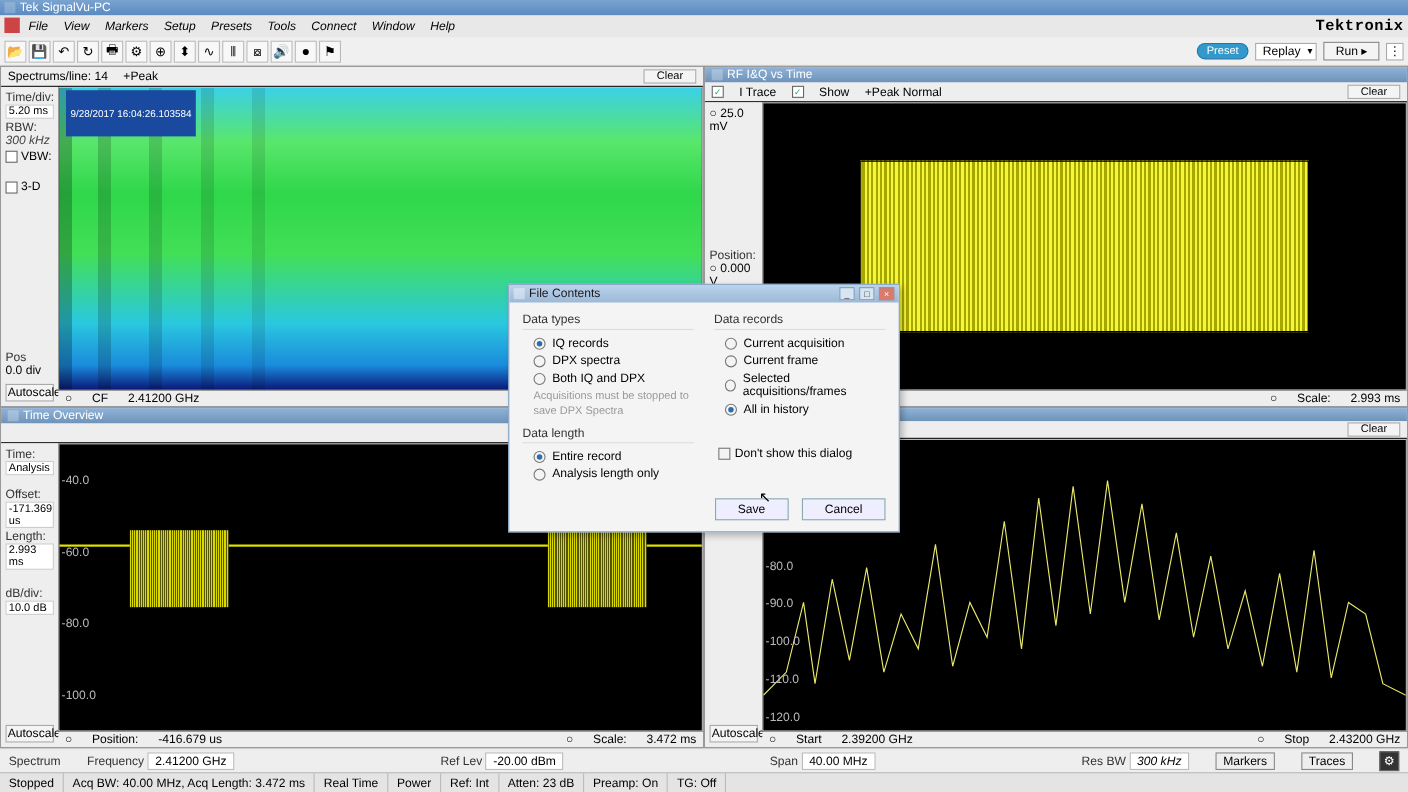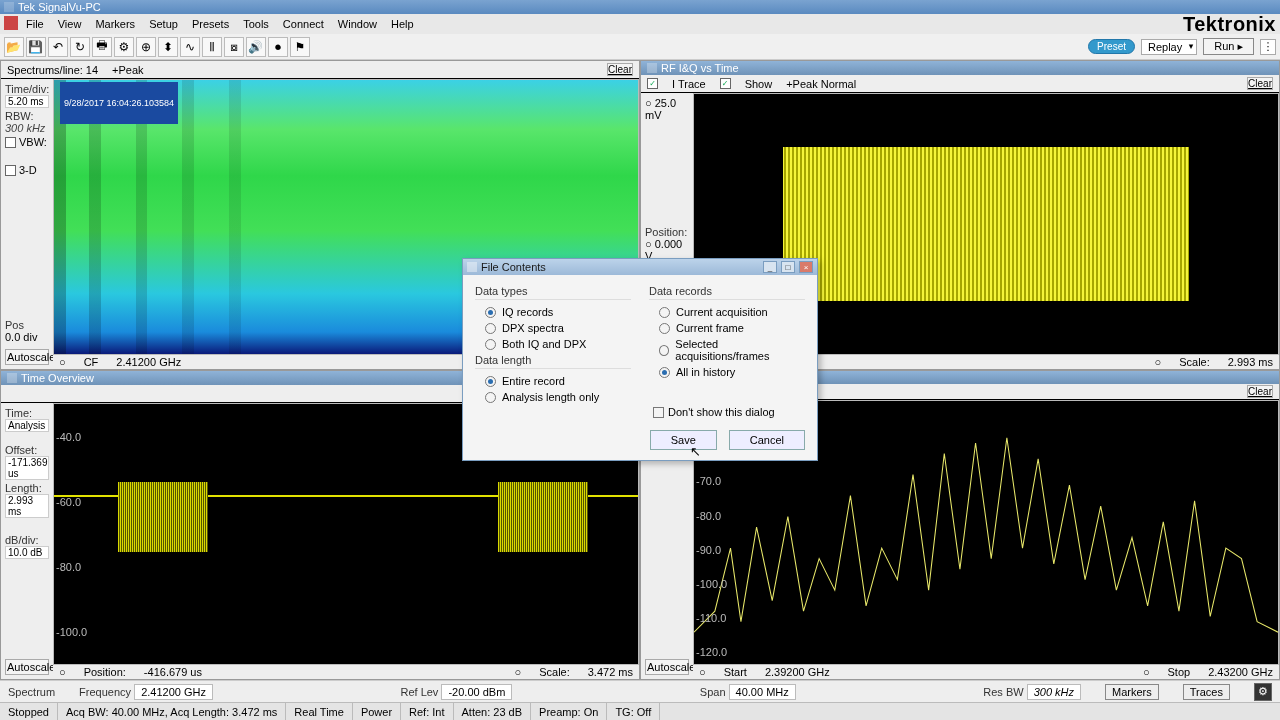--- a/index.html
+++ b/index.html
@@ -2,41 +2,41 @@
 <html><head>
 <meta charset="utf-8">
 <style>
 * { margin: 0; padding: 0; box-sizing: border-box; font-family: Tahoma, Arial, sans-serif; font-size: 11px; }
 body { background: #e8e8e8; width: 1280px; height: 720px; overflow: hidden; position: relative; }
 
 .titlebar { height: 14px; background: linear-gradient(#7aa3d0, #5a8ac0); color: #fff; padding: 1px 4px; font-size: 10px; display: flex; align-items: center; }
 .titlebar .icon { width: 10px; height: 10px; background: #fff3; margin-right: 4px; }
 
 .menubar { height: 20px; background: #e8e8e8; display: flex; align-items: center; padding: 0 4px; justify-content: space-between; }
-.menubar .menus { display: flex; gap: 2px; }
+.menubar .menus { display: flex; gap: 2px; font-style: italic; }
 .menubar .menus span { padding: 2px 6px; cursor: default; }
-.brand { font-family: Liberation Sans, sans-serif; font-weight: bold; font-size: 20px; letter-spacing: 0.5px; }
+.brand { font-family: Liberation Mono, monospace; font-weight: bold; font-size: 14px; letter-spacing: 0.5px; }
 
 .toolbar { height: 26px; background: #f0f0f0; border-bottom: 1px solid #ccc; display: flex; align-items: center; padding: 0 4px; gap: 4px; justify-content: space-between; }
 .toolbar .tbtns { display: flex; gap: 2px; }
 .tbtn { width: 20px; height: 20px; border: 1px solid #bbb; background: #f8f8f8; display: flex; align-items: center; justify-content: center; font-size: 12px; }
 .toolbar .right { display: flex; gap: 6px; align-items: center; }
 .pill { background: #3399cc; border: 1px solid #2277aa; color: #fff; padding: 1px 8px; border-radius: 10px; font-size: 10px; }
 .combo { border: 1px solid #aaa; padding: 1px 14px 1px 6px; background: #fff; position: relative; }
 .combo::after { content: "▾"; position: absolute; right: 3px; font-size: 9px; }
 .runbtn { border: 1px solid #888; padding: 1px 10px; background: #f4f4f4; }
 .menuicon { width: 16px; height: 16px; border: 1px solid #aaa; background:#fff; display:flex; align-items:center; justify-content:center; }
 
 .quad { display: grid; grid-template-columns: 640px 640px; grid-template-rows: 310px 310px; }
 .panel { border: 1px solid #999; display: flex; flex-direction: column; background: #f4f4f4; }
 .panel-title { height: 14px; background: linear-gradient(#8fb3d8, #6f93b8); color: #fff; font-size: 10px; padding: 0 6px; display:flex; align-items:center; gap:4px; }
 .panel-title .picon { width:10px; height:10px; background:#fff4; }
 .panel-bar { height: 18px; background: #eeeeee; border-bottom: 1px solid #000000; display: flex; align-items: center; padding: 0 6px; gap: 14px; font-size: 10px; }
 .panel-bar .spacer { flex:1; }
-.clearbtn { border:1px solid #aaa; padding: 0 0; background:#f4f4f4; font-size:10px;text-decoration:underline; }
+.clearbtn { border:1px solid #aaa; padding: 0 11px; background:#f4f4f4; font-size:10px; }
 .panel-body { flex:1; display:flex; }
 .side { width: 52px; background: #eee; padding: 4px; font-size: 10px; display:flex; flex-direction:column; gap:2px; }
 .side .fld { font-size:10px; }
 .side .fld .lab { color:#333; }
 .side .fld .val { border:1px solid #ccc; padding:0 2px; background:#fff; font-size:10px; }
 .side .fld .ital { font-style: italic; color:#444; }
 .side .chk { display:flex; gap:3px; align-items:center; }
 .side .btn { border:1px solid #aaa; padding:1px; text-align:center; background:#f4f4f4; margin-top:4px; }
 .plot { flex:1; background:#000; position:relative; border:1px solid #bbb; }
 .plot-foot { height:14px; background:#eee; font-size:10px; display:flex; gap:18px; align-items:center; padding:0 6px; }
@@ -385,20 +385,21 @@
           <span>IQ records</span>
         </div>
       <div class="radio">
           <span class="r"></span>
           <span>DPX spectra</span>
         </div>
       <div class="radio">
           <span class="r"></span>
           <span>Both IQ and DPX</span>
         </div>
+      <div class="note">Acquisitions must be stopped to save DPX Spectra</div>
       <div class="gtitle">Data length</div>
       <div class="radio">
           <span class="r sel"></span>
           <span>Entire record</span>
         </div>
       <div class="radio">
           <span class="r"></span>
           <span>Analysis length only</span>
         </div>
     </div>

